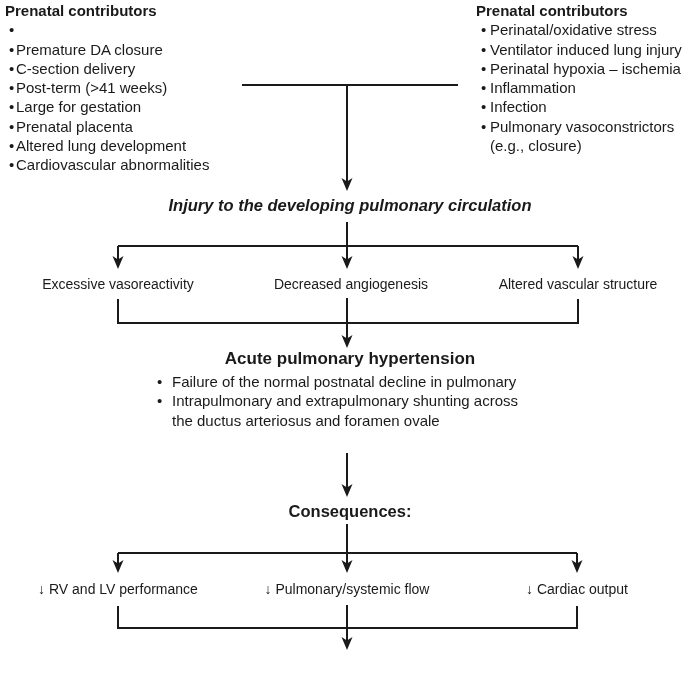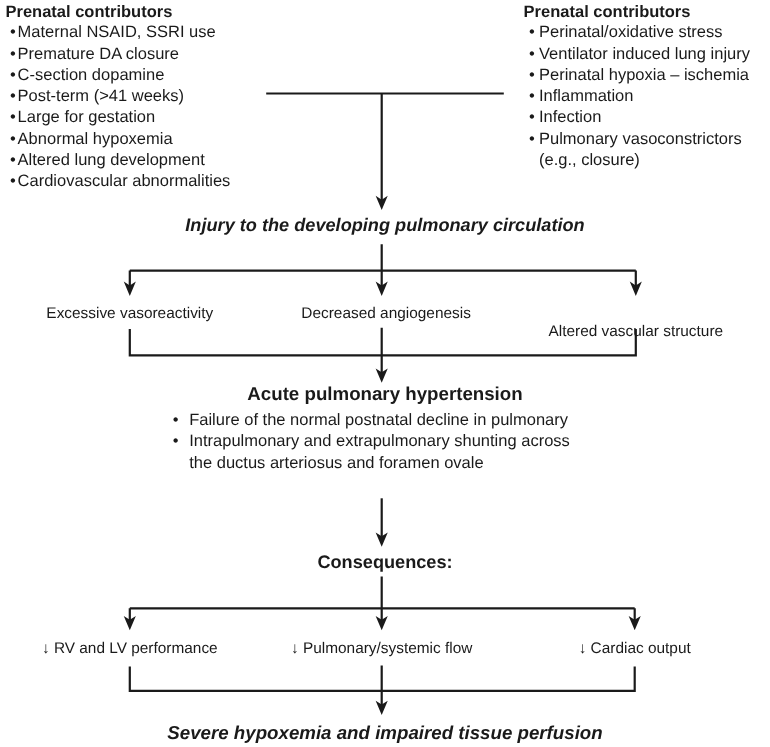--- a/index.html
+++ b/index.html
@@ -66,41 +66,40 @@
       <polygon points="341.5,560 347,573 352.5,560 347,563.5"></polygon>
       <polygon points="571.5,560 577,573 582.5,560 577,563.5"></polygon>
       <polygon points="341.5,637 347,650 352.5,637 347,640.5"></polygon>
     </g>
   </svg>
 
   <div class="toplist left">
     <div class="list-title">Prenatal contributors</div>
     <div class="li">
         <span class="dot">•</span>
-        <span>Maternal NSAID, SSRI use</span>
       </div>
     <div class="li">
         <span class="dot">•</span>
         <span>Premature DA closure</span>
       </div>
     <div class="li">
         <span class="dot">•</span>
-        <span>C-section dopamine</span>
+        <span>C-section delivery</span>
       </div>
     <div class="li">
         <span class="dot">•</span>
         <span>Post-term (&gt;41 weeks)</span>
       </div>
     <div class="li">
         <span class="dot">•</span>
         <span>Large for gestation</span>
       </div>
     <div class="li">
         <span class="dot">•</span>
-        <span>Abnormal hypoxemia</span>
+        <span>Prenatal placenta</span>
       </div>
     <div class="li">
         <span class="dot">•</span>
         <span>Altered lung development</span>
       </div>
     <div class="li">
         <span class="dot">•</span>
         <span>Cardiovascular abnormalities</span>
       </div>
   </div>
@@ -133,21 +132,21 @@
       </div>
     <div class="li cont">
         <span>(e.g., closure)</span>
       </div>
   </div>
 
   <div class="heading h-bold-ital" style="top:196px; font-size:16.5px;">Injury to the developing pulmonary circulation</div>
 
   <div class="col-label" style="left:118px; top:276px;">Excessive vasoreactivity</div>
   <div class="col-label" style="left:351px; top:276px;">Decreased angiogenesis</div>
-  <div class="col-label" style="left:578px; top:292px;">Altered vascular structure</div>
+  <div class="col-label" style="left:578px; top:276px;">Altered vascular structure</div>
 
   <div class="heading h-bold" style="top:349px; font-size:17px;">Acute pulmonary hypertension</div>
 
   <div class="ab-block">
     <div class="ab-line">
         <span class="dot">•</span>
         <span>Failure of the normal postnatal decline in pulmonary</span>
       </div>
     <div class="ab-line">
         <span class="dot">•</span>
@@ -157,15 +156,14 @@
         <span>the ductus arteriosus and foramen ovale</span>
       </div>
   </div>
 
   <div class="heading h-bold" style="top:502px; font-size:16.5px;">Consequences:</div>
 
   <div class="col-label" style="left:118px; top:581px;">↓ RV and LV performance</div>
   <div class="col-label" style="left:347px; top:581px;">↓ Pulmonary/systemic flow</div>
   <div class="col-label" style="left:577px; top:581px;">↓ Cardiac output</div>
 
-  <div class="heading h-bold-ital" style="top:657px; font-size:17px;">Severe hypoxemia and impaired tissue perfusion</div>
 
 </div>
 
 </body></html>

